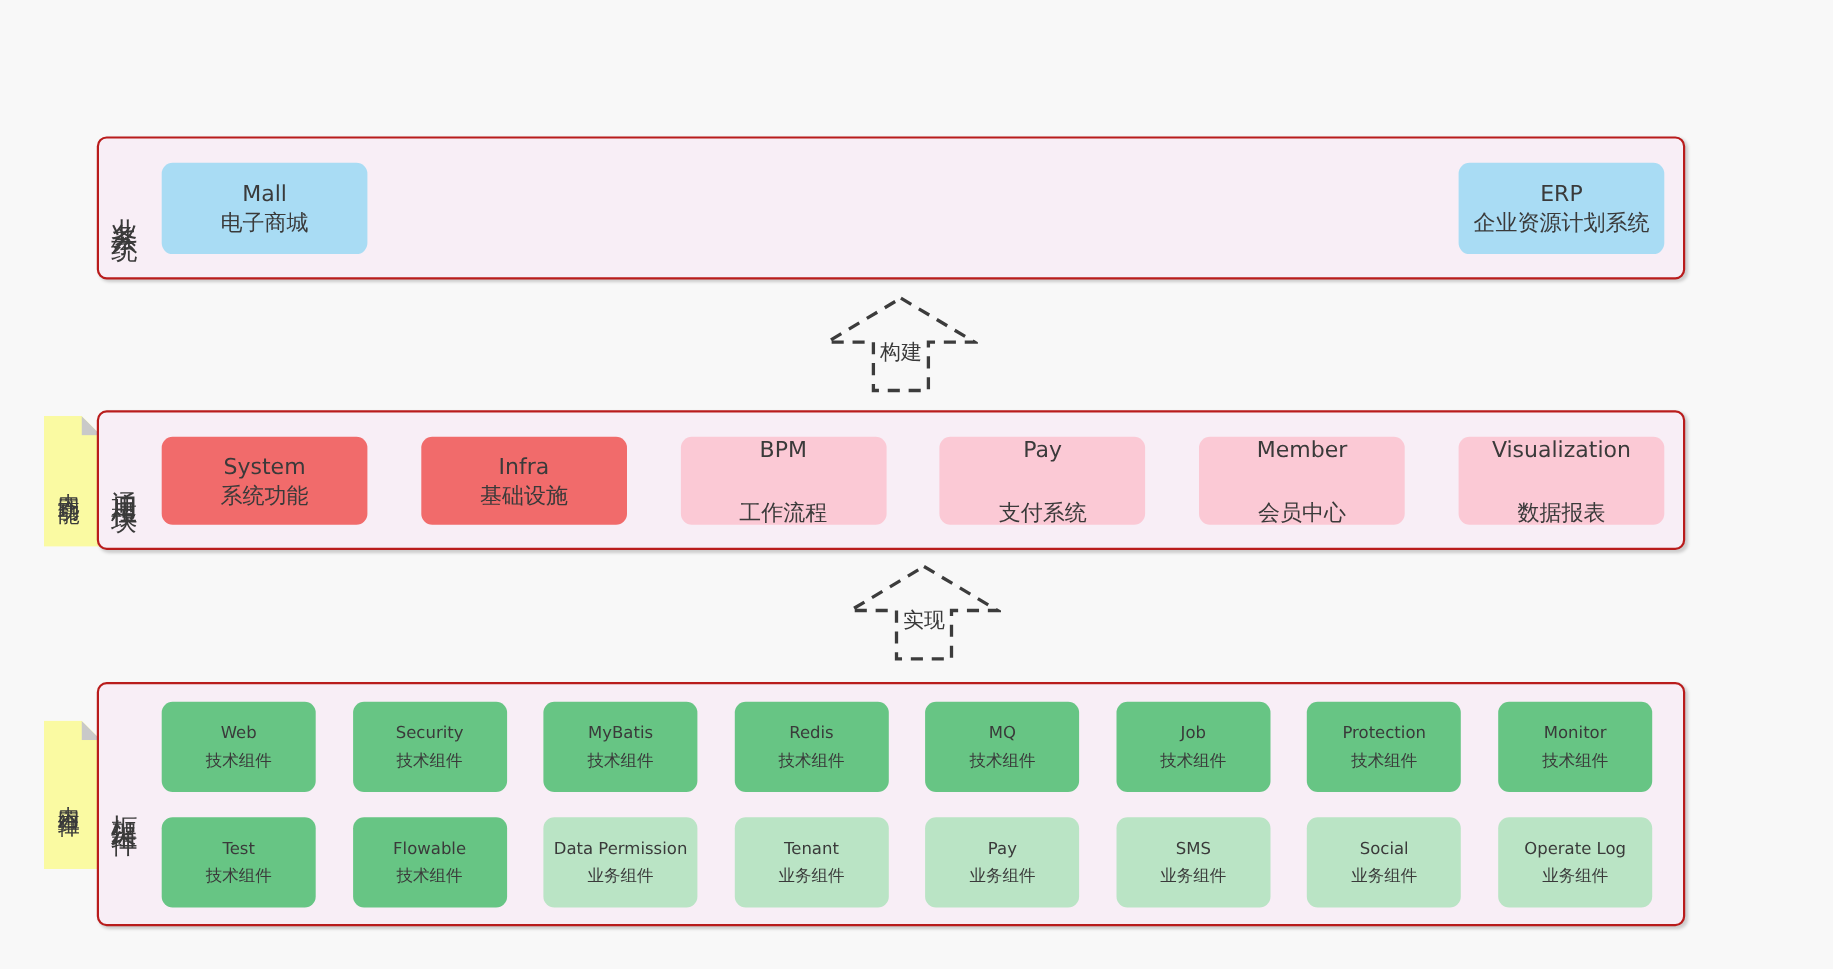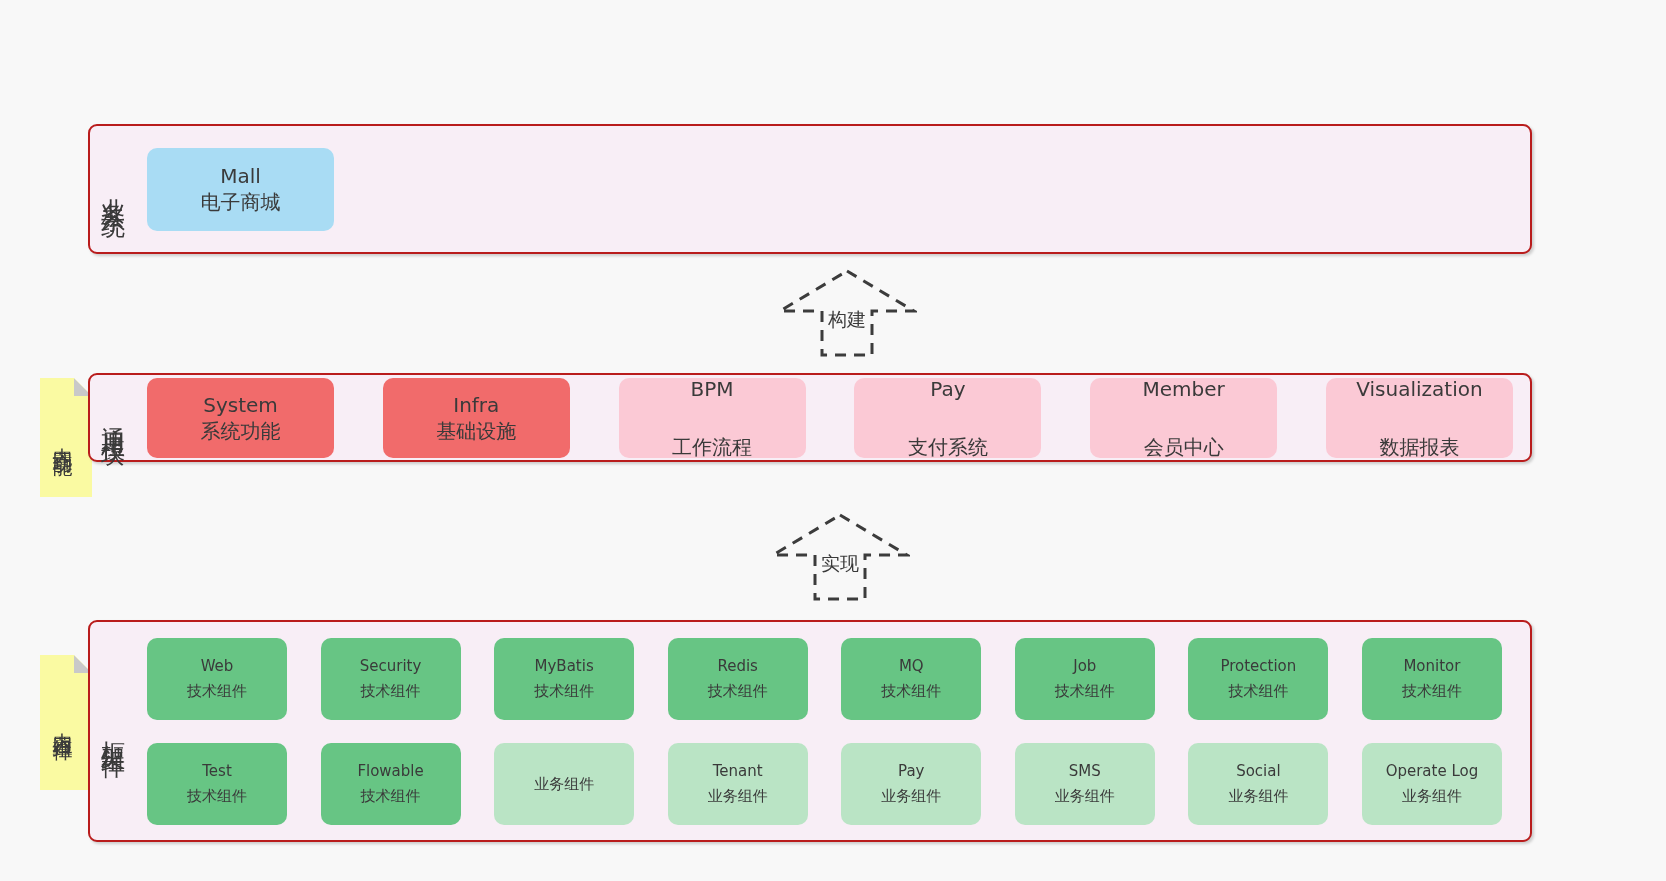--- a/index.html
+++ b/index.html
@@ -9,21 +9,21 @@
     font-family:"DejaVu Sans","Liberation Sans",sans-serif;
     color:#3a3a3a;
   }
   .panel{
     position:absolute;left:88px;width:1444px;box-sizing:border-box;
     background:#f8eef6;border:2px solid #b91c1c;border-radius:9px;
     box-shadow:2px 2px 3px rgba(0,0,0,.18);
     z-index:1;
   }
   #layer-top{top:124px;height:130px;}
-  #layer-mid{top:373px;height:89px;}
+  #layer-mid{top:373px;height:127px;}
   #layer-bot{top:620px;height:222px;}
   .vlabel{
     position:absolute;left:11px;top:50%;transform:translateY(-50%);
     writing-mode:vertical-rl;text-orientation:upright;
     font-size:24px;letter-spacing:5px;line-height:1;white-space:nowrap;
   }
   .boxes{
     position:absolute;left:57px;right:17px;top:0;bottom:0;
     display:flex;align-items:center;justify-content:space-between;
   }
@@ -41,21 +41,21 @@
   .wide{width:187px;height:83px;}
   #layer-mid .wide{height:80px;}
   .narrow{width:140px;height:82px;}
   .narrow .t,.narrow .s{font-size:15px;line-height:25px;text-align:right;}
   .blue{background:#a9dcf4;}
   .red{background:#f16b6b;}
   .pink{background:#fbc9d5;gap:32px;}
   .green{background:#67c584;}
   .lightgreen{background:#bae4c5;}
   .arrow{position:absolute;width:140px;height:90px;z-index:0;}
-  #arrow-1{left:777px;top:268px;font-family:Liberation Serif, serif;}
+  #arrow-1{left:749px;top:268px;font-family:Liberation Serif, serif;}
   #arrow-2{left:770px;top:512px;}
   .arrow svg{position:absolute;left:0;top:0;}
   .arrow-label{
     position:absolute;left:50%;top:38px;transform:translateX(-50%);
     background:#f8f8f8;padding:1px 3px;font-size:19px;white-space:nowrap;
   }
   .note{
     position:absolute;left:40px;width:52px;background:#fafaa2;z-index:0;
     clip-path:polygon(0 0,calc(100% - 18px) 0,100% 18px,100% 100%,0 100%);
     display:flex;align-items:center;justify-content:center;
@@ -77,20 +77,24 @@
 
 <div>
 
   <section class="panel" id="layer-top">
     <div class="vlabel">业务系统</div>
     <div class="boxes">
       <div class="box wide blue">
         <div class="t">Mall</div>
         <div class="s">电子商城</div>
       </div>
+      <div class="box wide blue">
+        <div class="t">ERP</div>
+        <div class="s">企业资源计划系统</div>
+      </div>
     </div>
   </section>
 
   <div class="arrow" id="arrow-1">
     <svg width="140" height="90" viewBox="0 0 140 90">
       <path d="M70 3 L137 43 L95 43 L95 87 L45 87 L45 43 L3 43 Z" fill="none" stroke="#3c3c3c" stroke-width="3" stroke-dasharray="11 8"></path>
     </svg>
     <div class="arrow-label">构建</div>
   </div>
 
@@ -181,20 +185,21 @@
       <div class="row">
         <div class="box narrow green">
           <div class="t">Test</div>
           <div class="s">技术组件</div>
         </div>
         <div class="box narrow green">
           <div class="t">Flowable</div>
           <div class="s">技术组件</div>
         </div>
         <div class="box narrow lightgreen">
+          <div class="t">Data Permission</div>
           <div class="s">业务组件</div>
         </div>
         <div class="box narrow lightgreen">
           <div class="t">Tenant</div>
           <div class="s">业务组件</div>
         </div>
         <div class="box narrow lightgreen">
           <div class="t">Pay</div>
           <div class="s">业务组件</div>
         </div>

